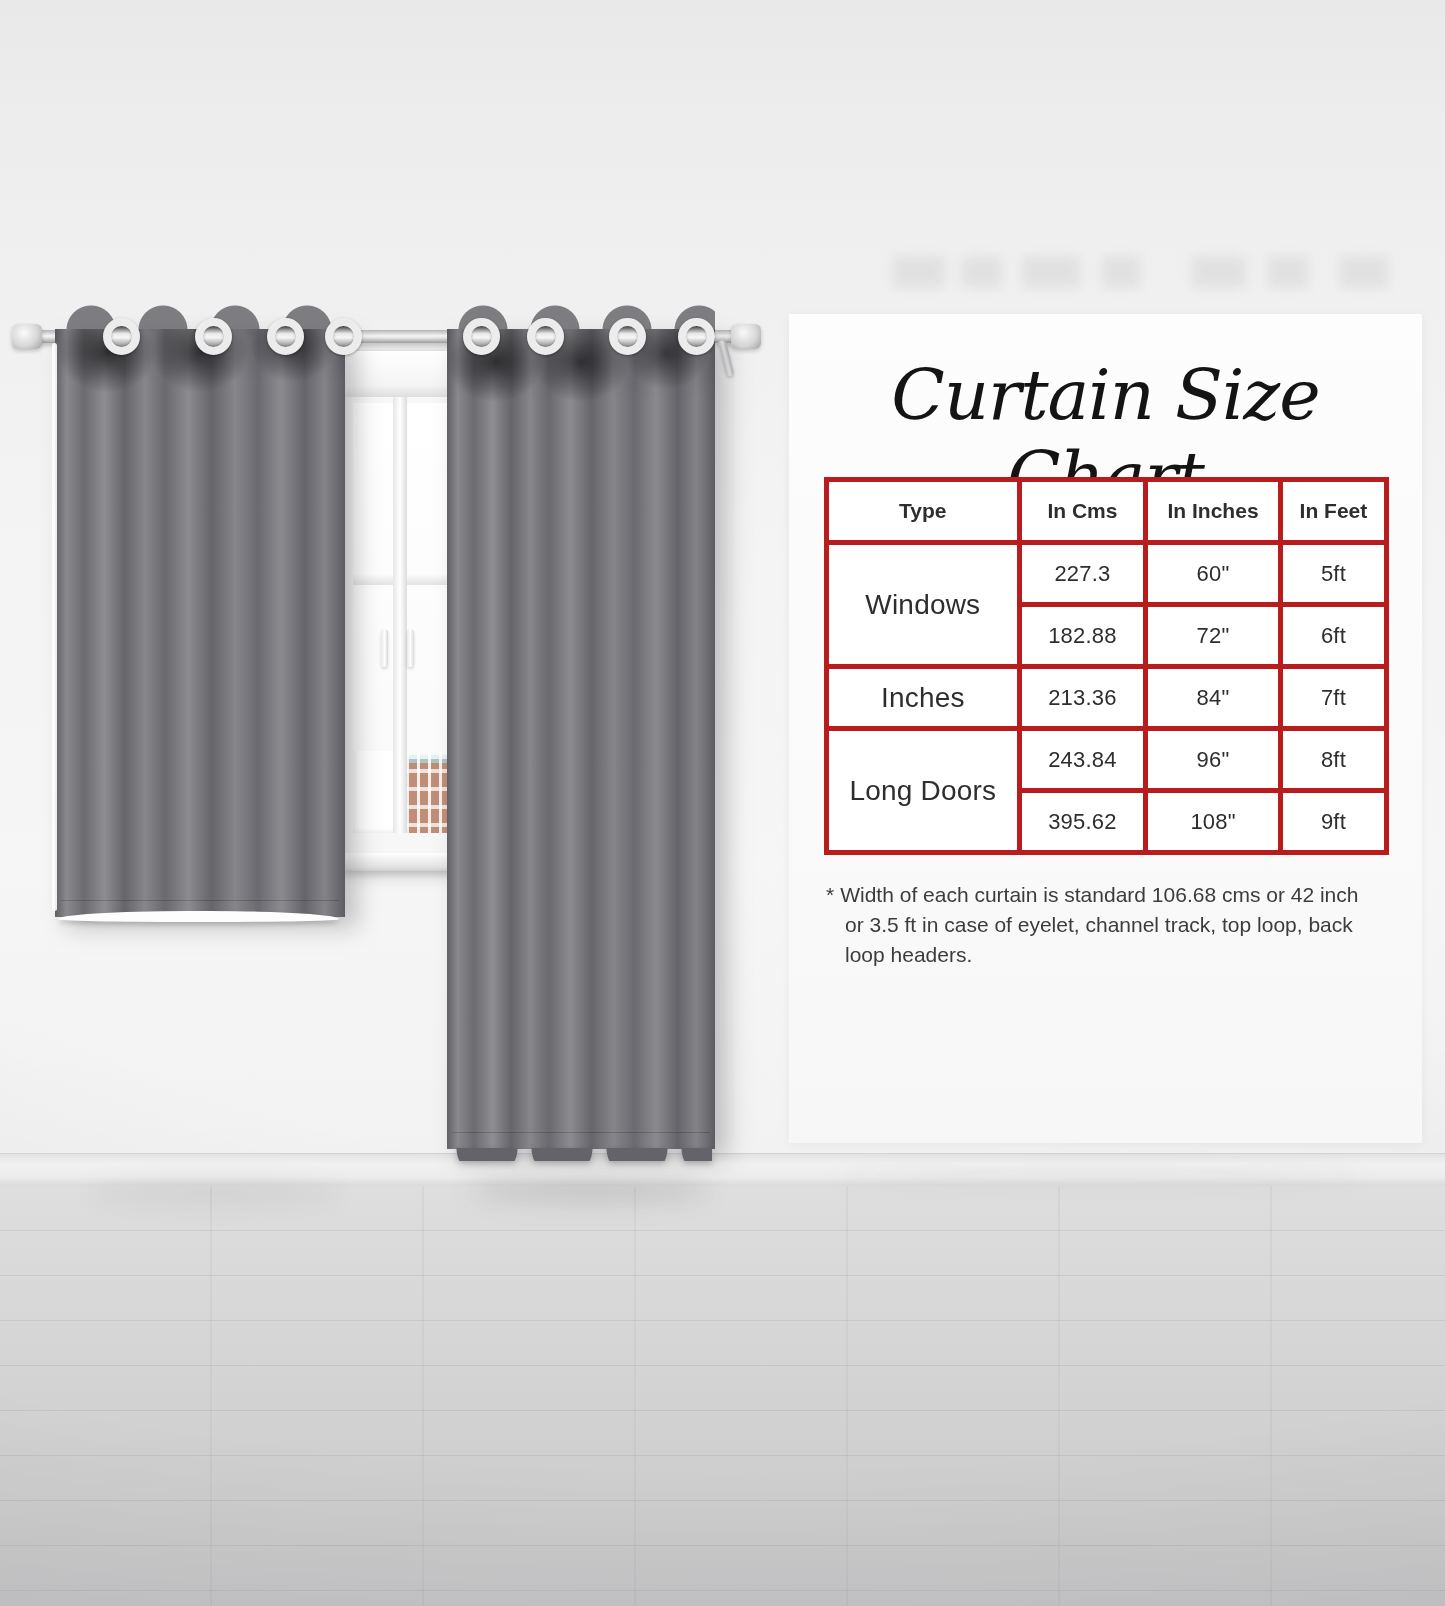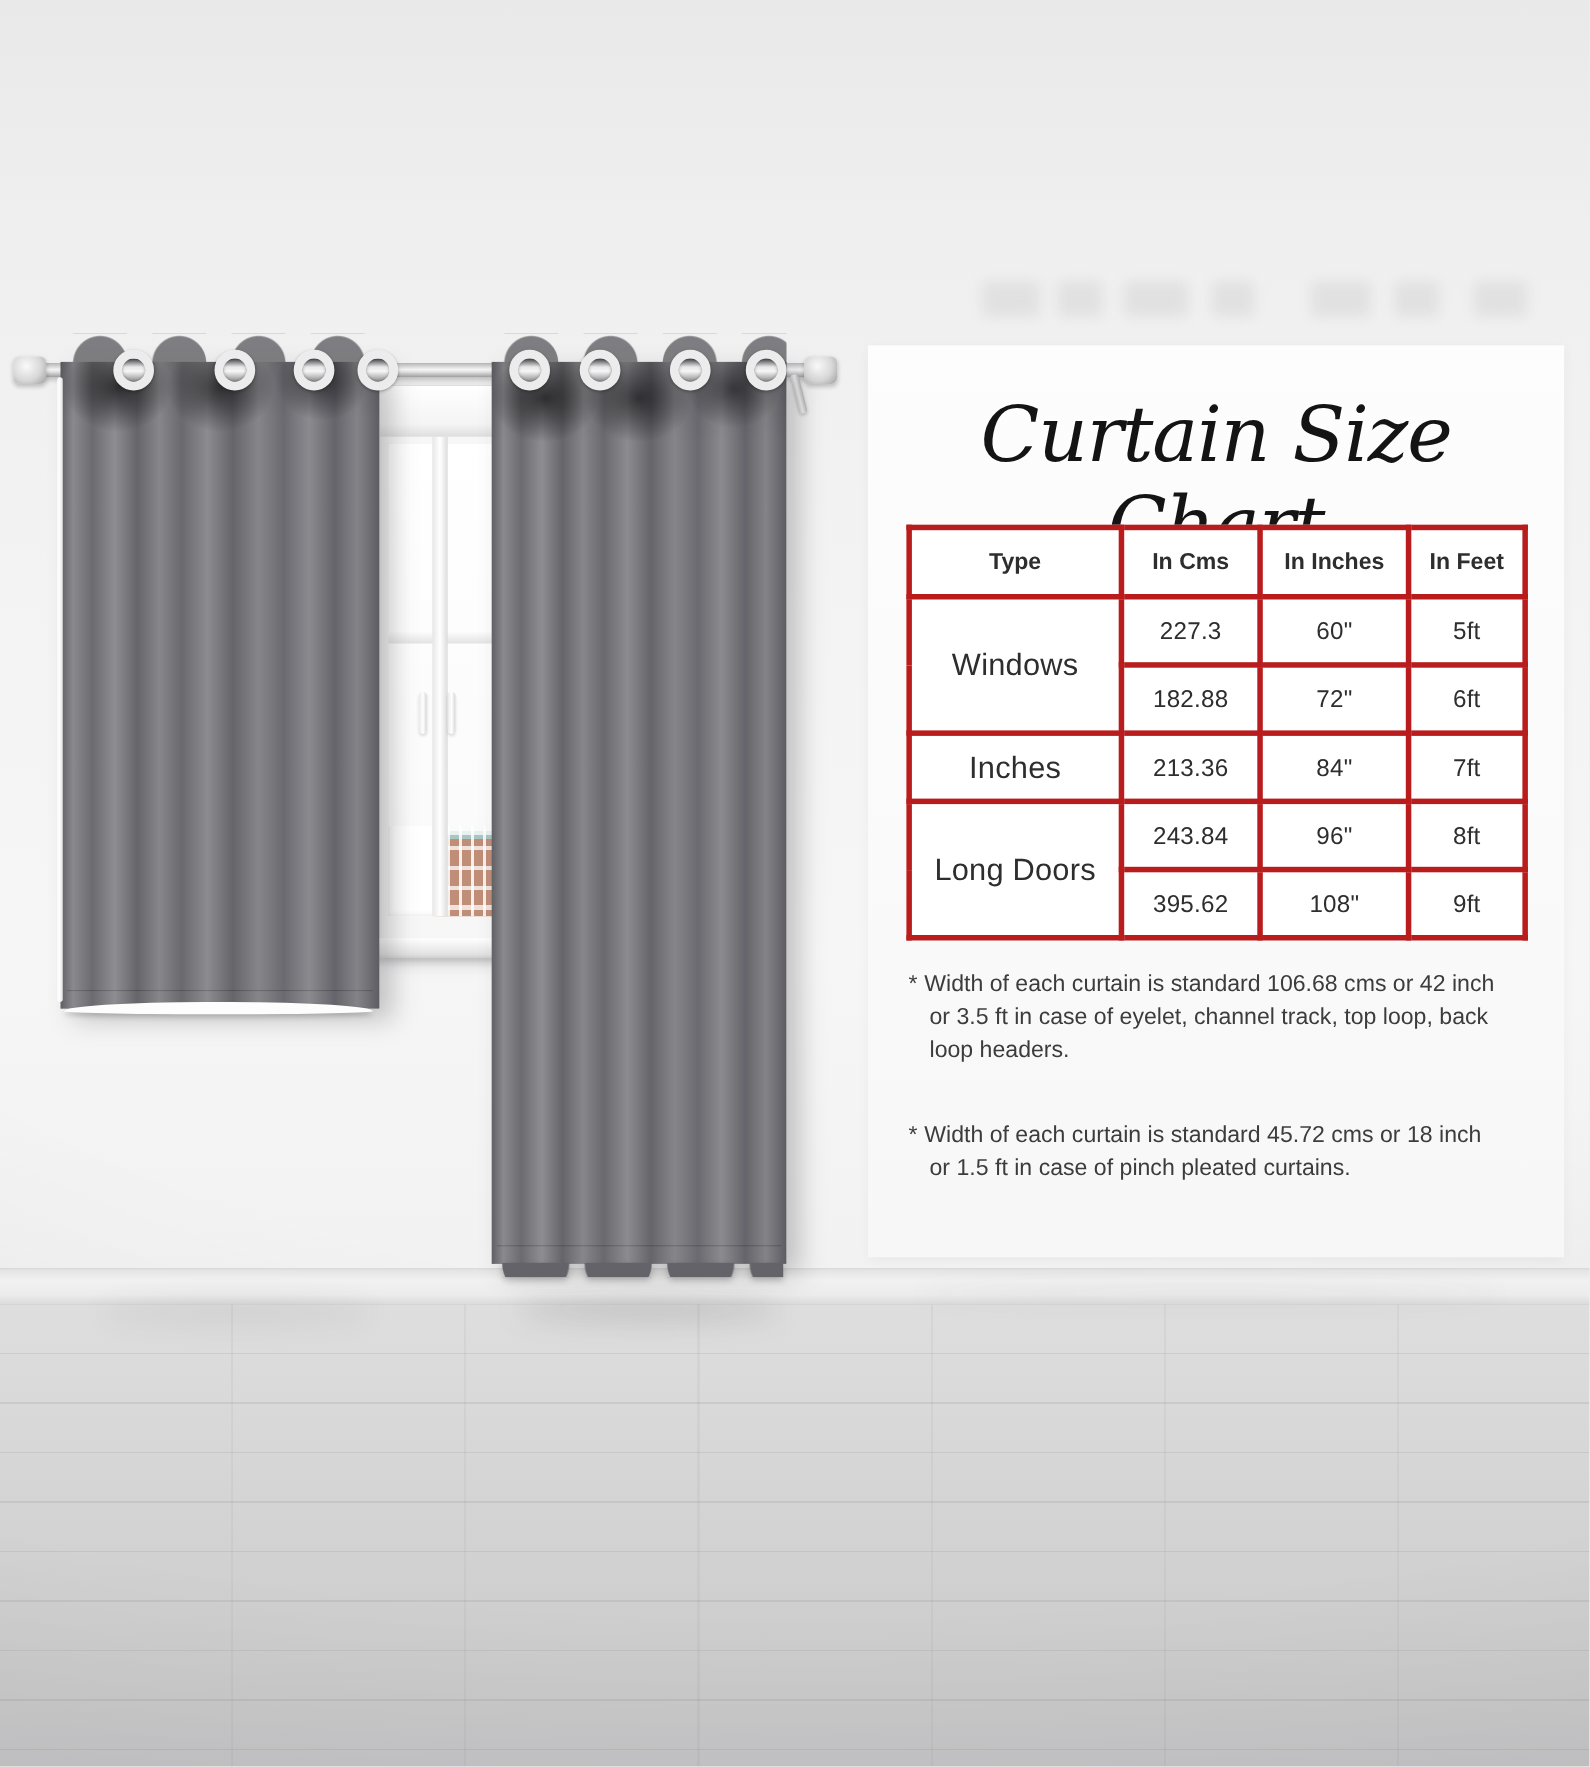--- a/index.html
+++ b/index.html
@@ -301,18 +301,15 @@
           <td>395.62</td>
           <td>108"</td>
           <td>9ft</td>
         </tr>
       </tbody>
     </table>
 
     <div class="footnote footnote-1">
       <span class="star">*</span><span>Width of each curtain is standard 106.68 cms or 42 inch or 3.5 ft in case of eyelet, channel track, top loop, back loop headers.</span>
     </div>
-    <div class="footnote footnote-2">
-      <span class="star">*</span><span>Width of each curtain is standard 45.72 cms or 18 inch or 1.5 ft in case of pinch pleated curtains.</span>
-    </div>
   </div>
 
 </div>
 
 </body></html>

